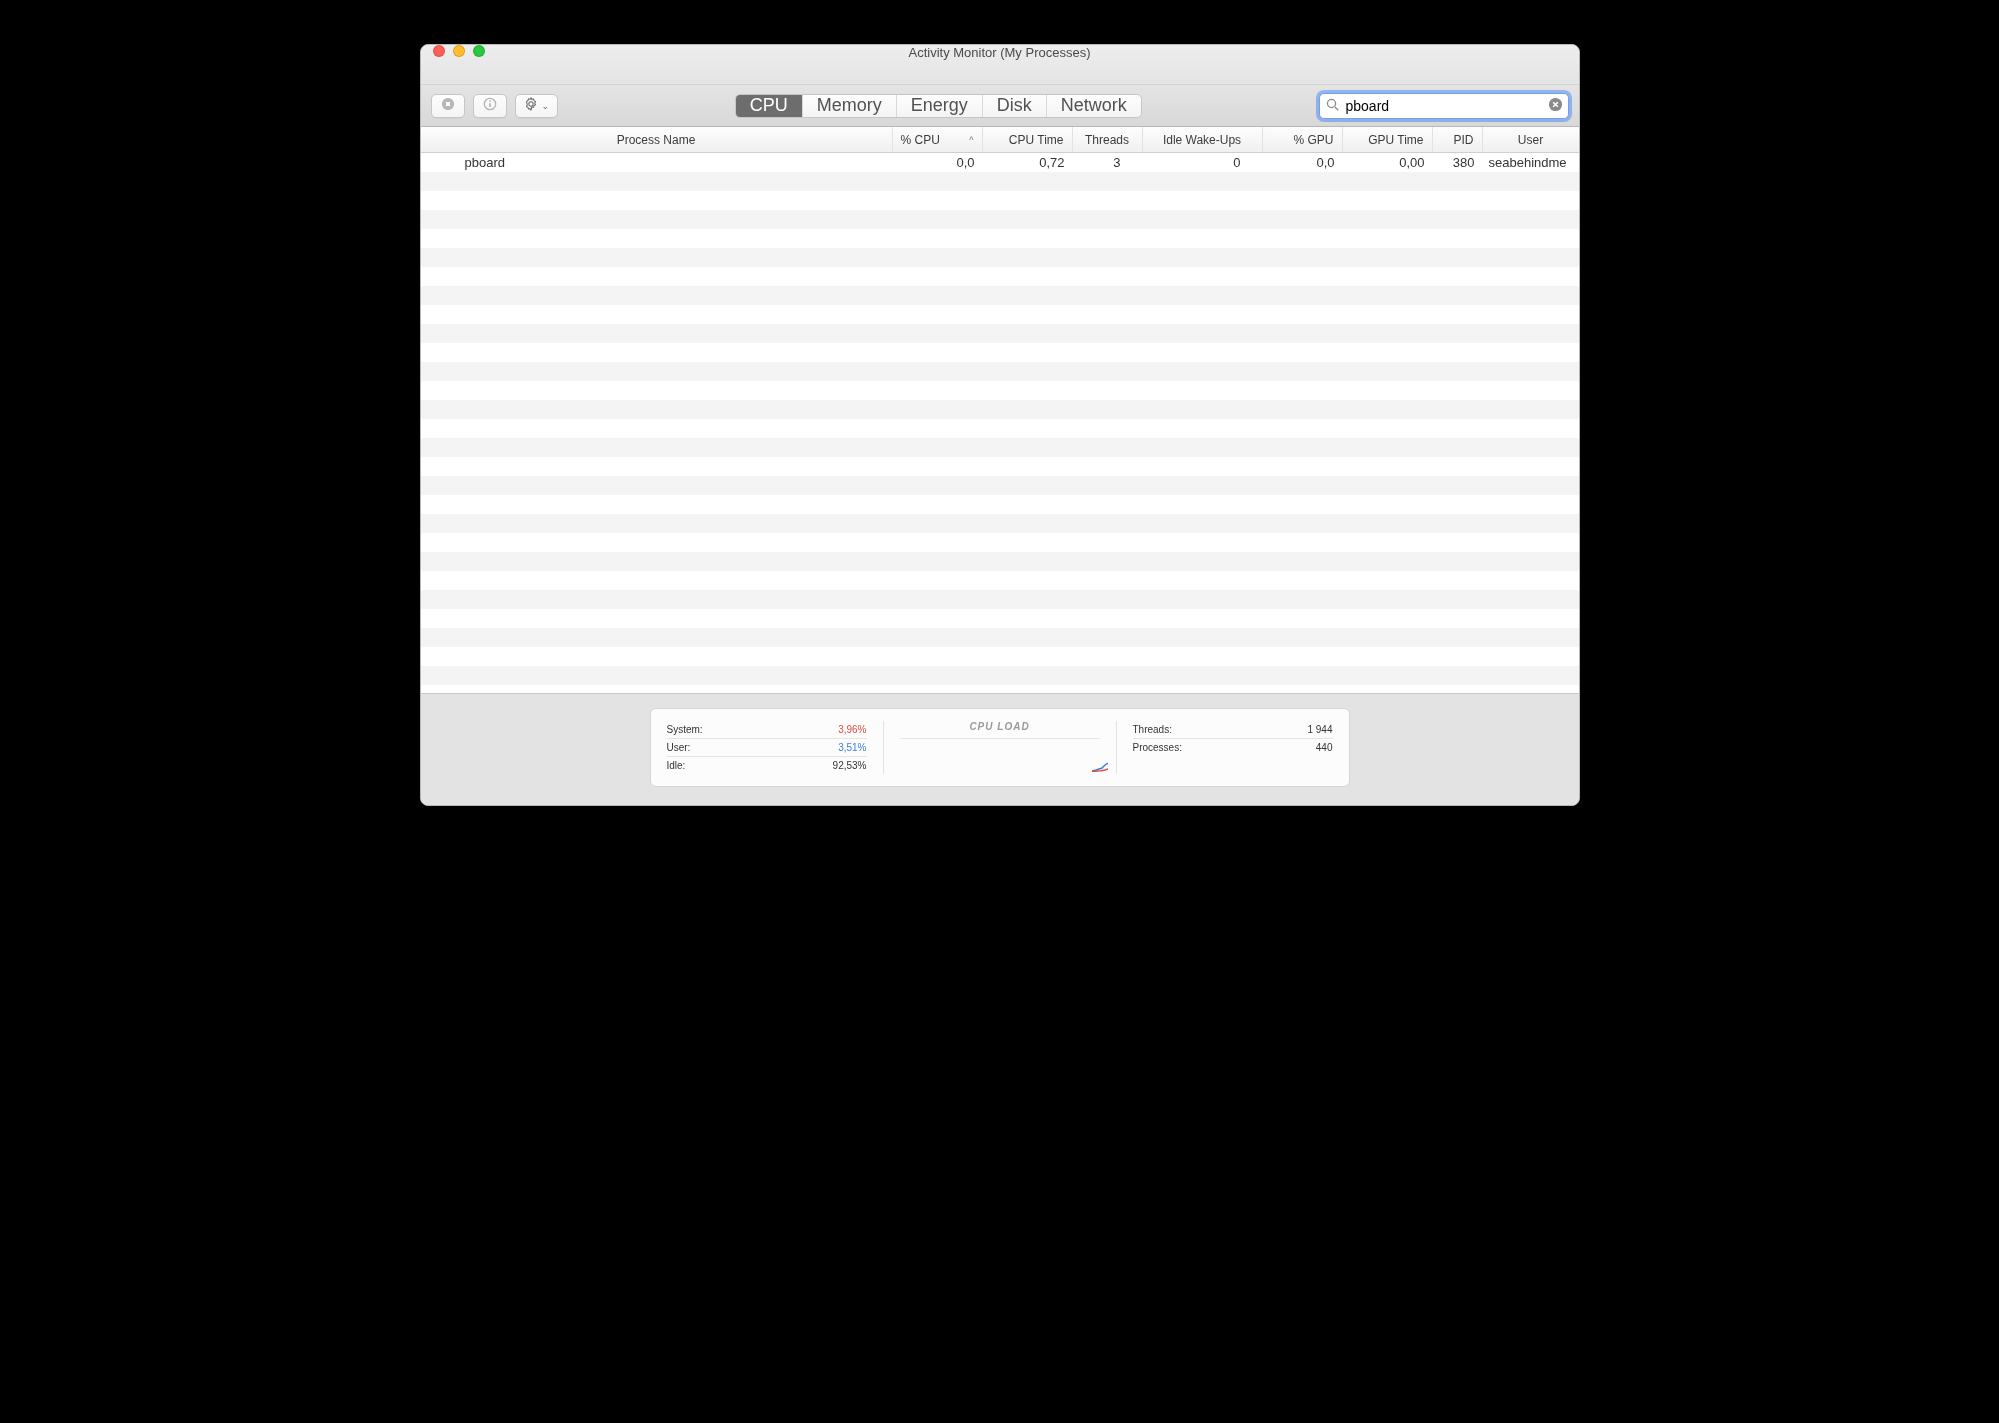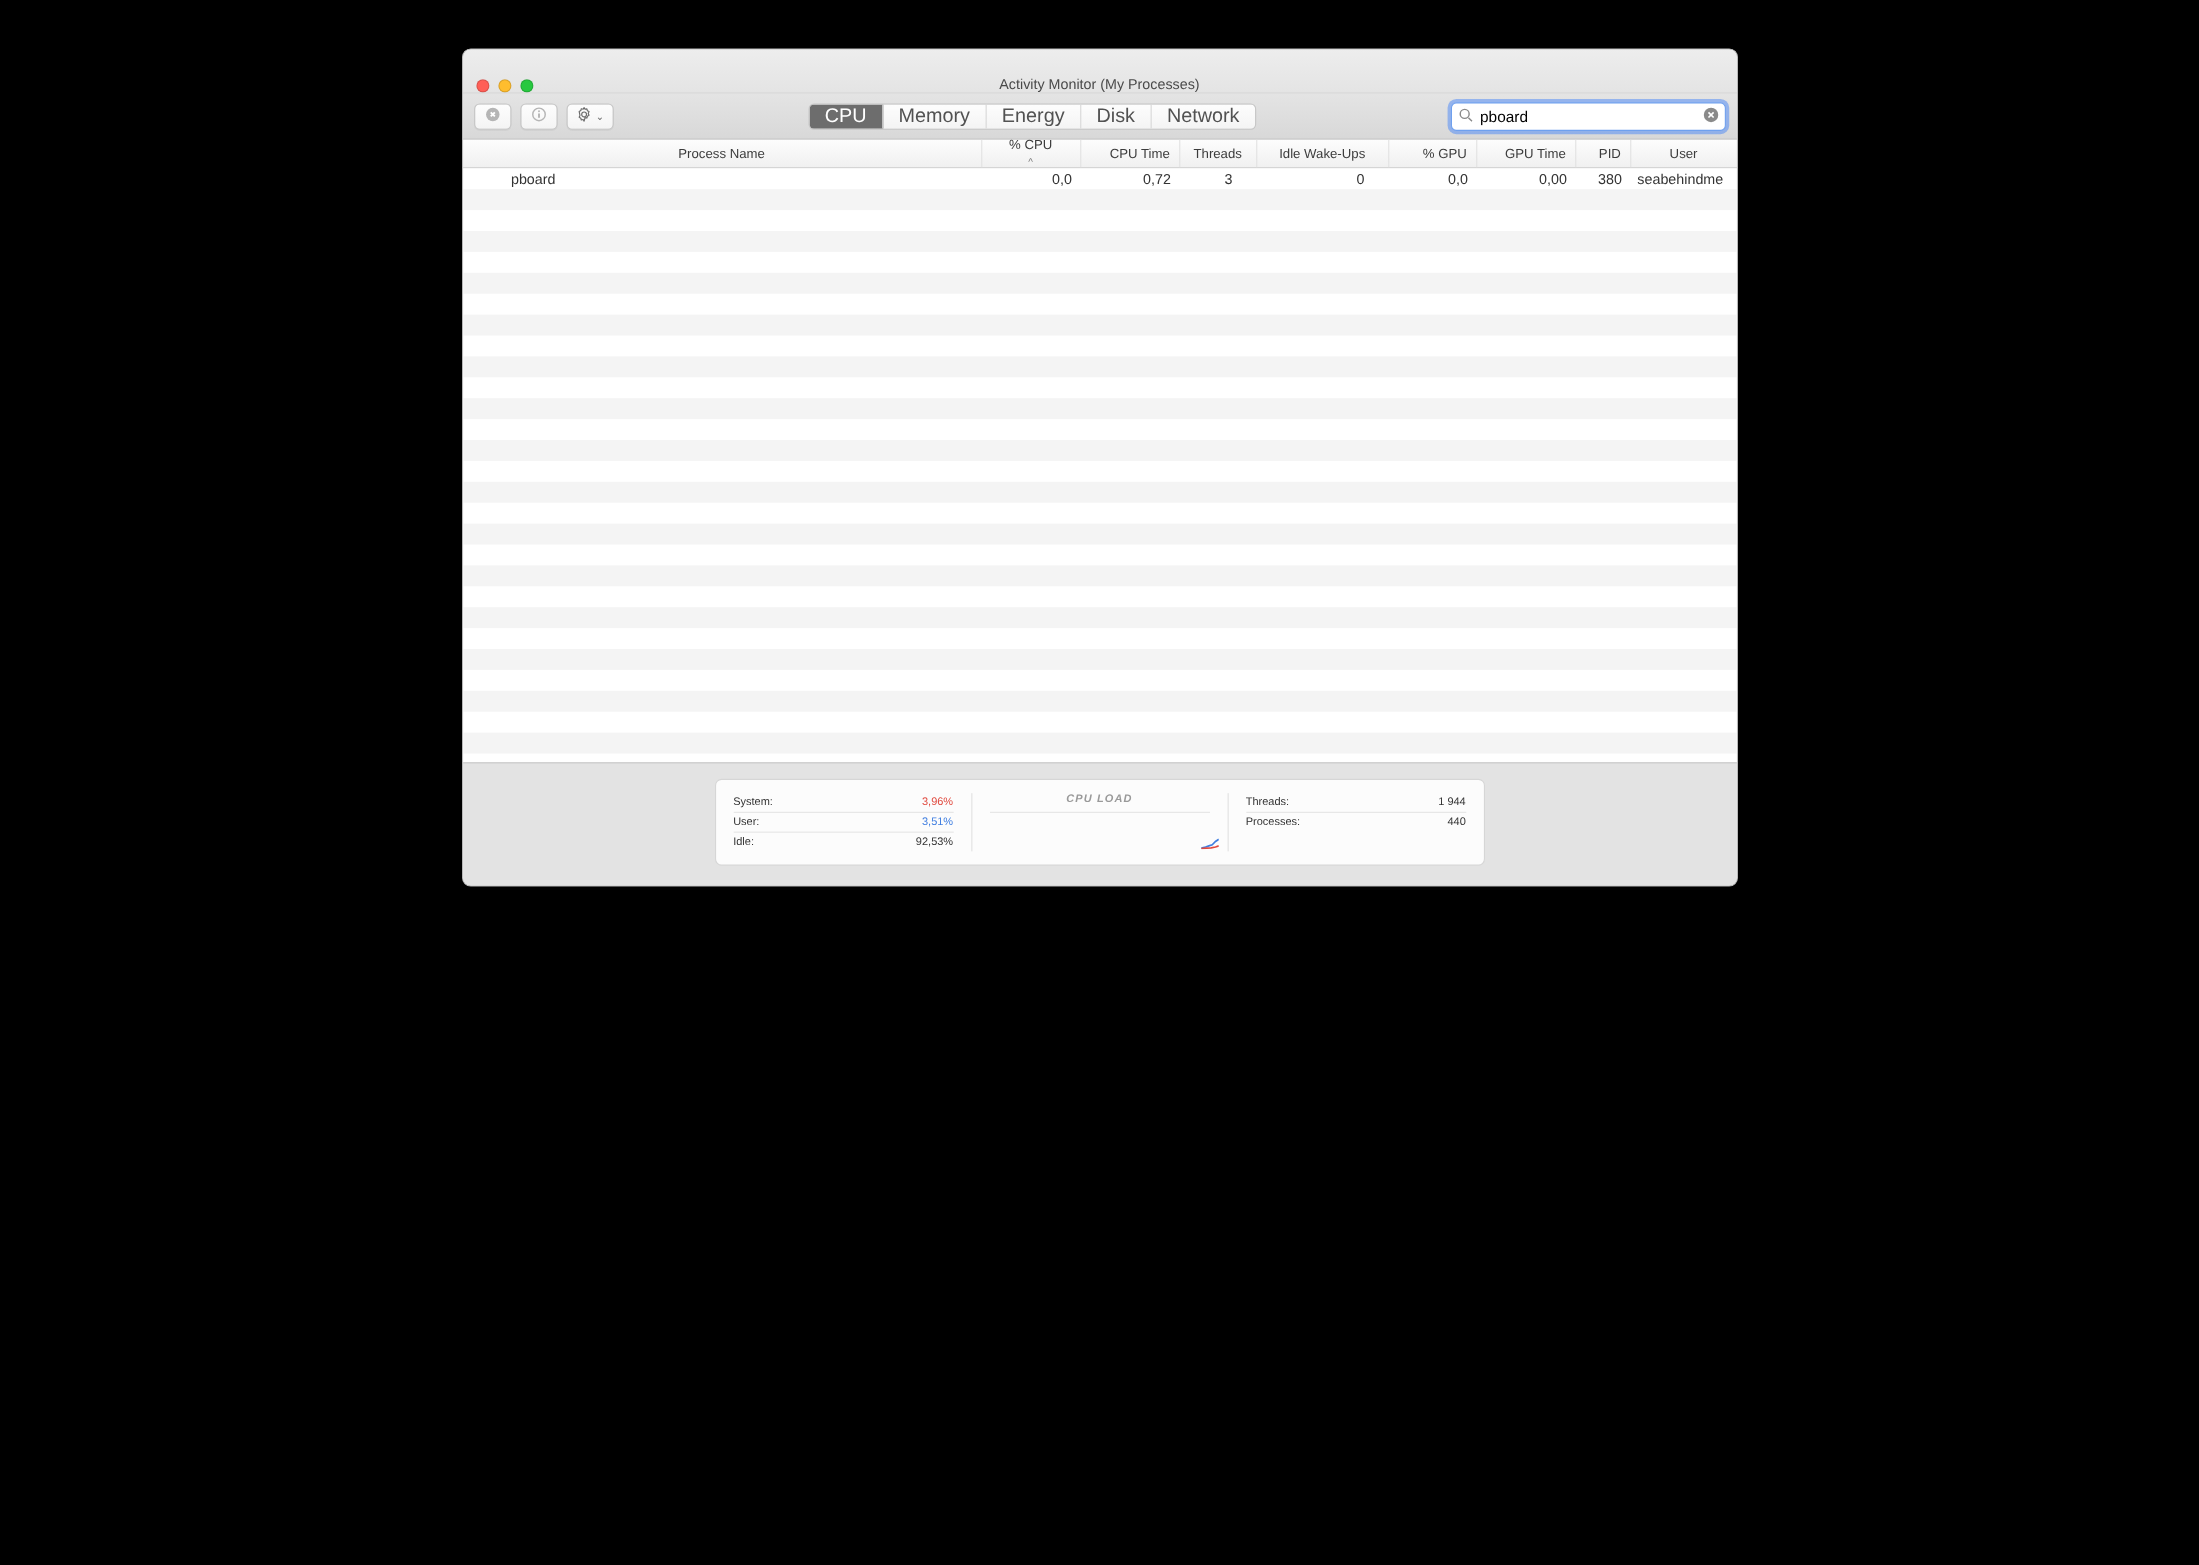--- a/index.html
+++ b/index.html
@@ -21,21 +21,21 @@
     box-shadow: 0 20px 60px rgba(0,0,0,0.6);
     overflow: hidden;
     border: 1px solid #b8b8b8;
   }
 
   
   .titlebar {
     height: 40px;
     background: linear-gradient(#ededed, #e4e4e4);
     display: flex;
-    align-items: flex-end;
+    align-items: flex-start;
     position: relative;
     border-bottom: 1px solid #d4d4d4;
   }
   .traffic-lights {
     display: flex;
     gap: 8px;
     padding-left: 12px;
   }
   .tl { width: 12px; height: 12px; border-radius: 50%; border: 0.5px solid rgba(0,0,0,0.15); }
   .tl.red { background: #ff5f57; }
@@ -140,21 +140,21 @@
   .th {
     display: flex;
     align-items: center;
     padding: 0 8px;
     border-right: 1px solid #e2e2e2;
     gap: 4px;
   }
   .th:last-child { border-right: none; }
   .th .sort { font-size: 9px; color: #777; }
   .col-name { flex: 1; justify-content: center;}
-  .col-cpu { width: 90px; justify-content: flex-end; flex-direction: column;}
+  .col-cpu { width: 90px; justify-content: space-between;}
   .col-cputime { width: 90px; justify-content: flex-end;}
   .col-threads { width: 70px; justify-content: center;}
   .col-wake { width: 120px; justify-content: center;}
   .col-gpu { width: 80px; justify-content: flex-end;}
   .col-gputime { width: 90px; justify-content: flex-end;}
   .col-pid { width: 50px; justify-content: flex-end;}
   .col-user { width: 96px; justify-content: center;}
 
   
   .tbody {

